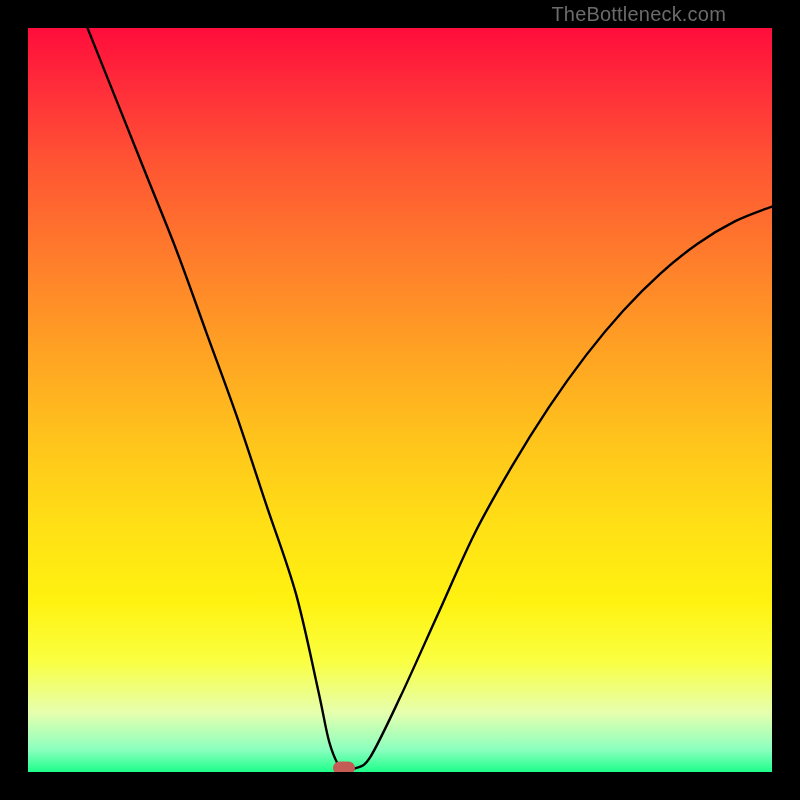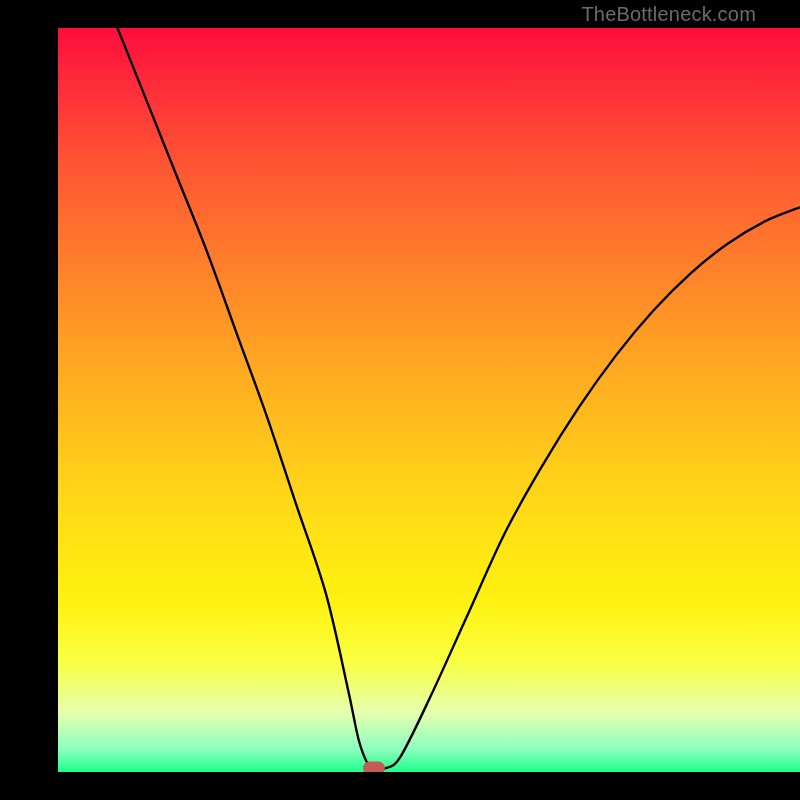--- a/index.html
+++ b/index.html
@@ -9,21 +9,20 @@
     height: 800px;
     overflow: hidden;
     background: #000;
     font-family: Arial, Helvetica, sans-serif;
   }
   .frame {
     position: absolute;
     top: 0; left: 0;
     width: 756px; height: 800px;
     background: #000;
-    margin-left: 30px;
   }
   .plot-area {
     position: absolute;
     top: 28px;
     left: 28px;
     width: 744px;
     height: 744px;
     overflow: hidden;
   }
   .gradient {

